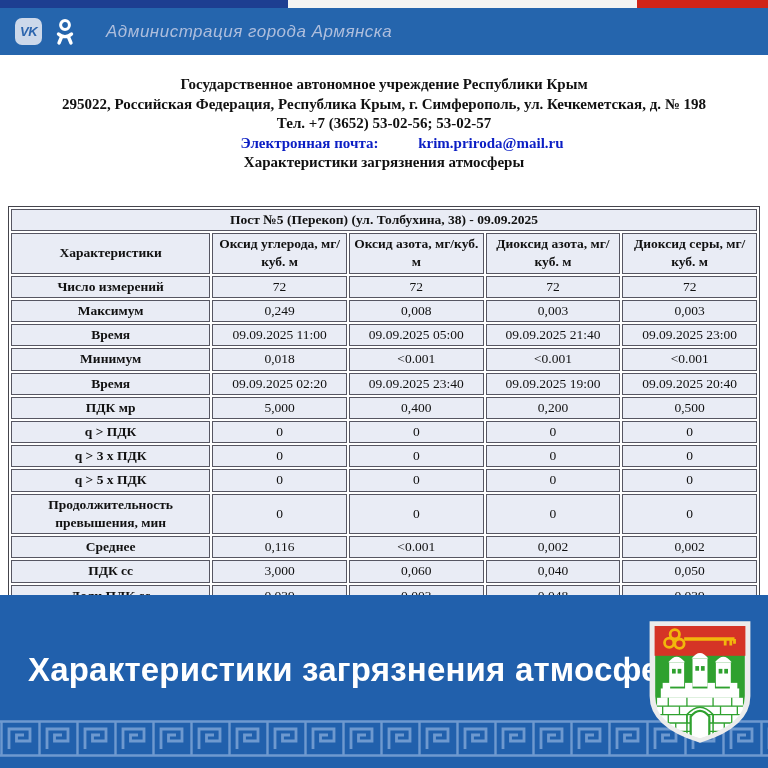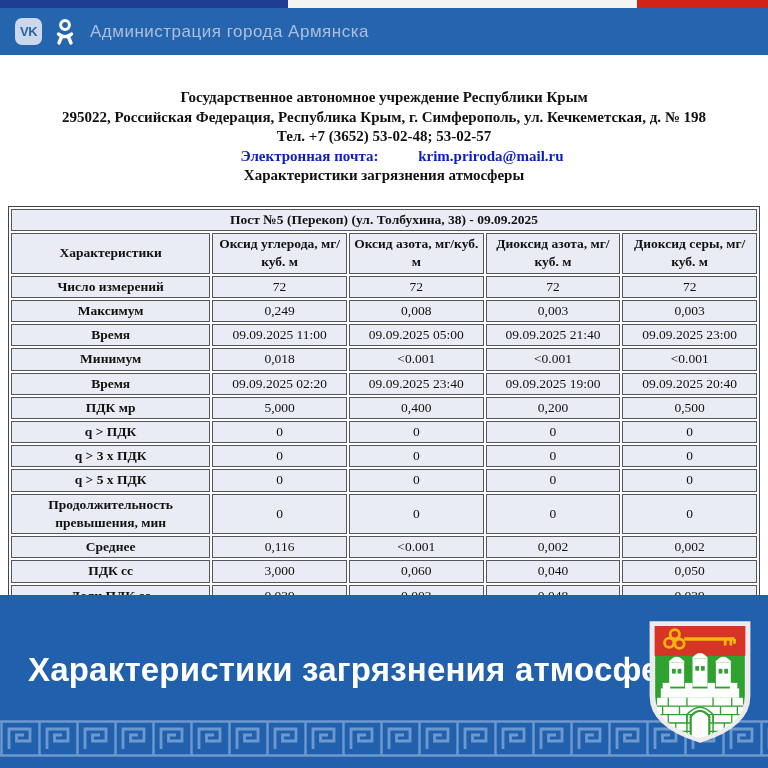--- a/index.html
+++ b/index.html
@@ -9,30 +9,30 @@
 
   
   .tricolor{position:absolute;top:0;left:0;width:768px;height:8px;display:flex;}
   .tri-blue{width:37.5%;background:#1d3e91;}
   .tri-white{width:45.5%;background:#f4f4f2;}
   .tri-red{width:17%;background:#d02418;}
 
   
   .topbar{position:absolute;top:8px;left:0;width:768px;height:47px;
           background:#2565ad;display:flex;align-items:center;
-          font-family:"Liberation Sans", sans-serif;}
+          font-family:"Liberation Sans", sans-serif;font-style:italic;}
   .vk-badge{width:27px;height:27px;margin-left:15px;border-radius:7px;
             background:#ccd8ea;display:flex;align-items:center;justify-content:center;
             color:#2b64ad;font-weight:bold;font-size:13px;letter-spacing:-0.5px;}
   .ok-badge{margin-left:12px;width:22px;height:30px;display:flex;align-items:center;justify-content:center;}
-  .topbar-title{margin-left:14px;color:#aebedd;font-size:17px;letter-spacing:0.5px;}
+  .topbar-title{margin-left:30px;color:#aebedd;font-size:17px;letter-spacing:0.5px;}
 
   
   .letterhead{position:absolute;top:55px;left:0;width:768px;text-align:center;
-              padding-top:33px;font-weight:bold;font-size:15px;line-height:19.5px;color:#111;}
+              padding-top:20px;font-weight:bold;font-size:15px;line-height:19.5px;color:#111;}
   .letterhead .email{color:#0b1ec4;text-decoration:none;margin-left:36px;}
 
   
   .tbl-wrap{position:absolute;top:206px;left:8px;width:752px;}
   table.data{width:752px;border-collapse:separate;border-spacing:2px;
              background:#ffffff;border:1px solid #44444c;}
   table.data td{background:#e9ecf5;border:1px solid #565662;
                 text-align:center;vertical-align:middle;
                 font-size:13.5px;line-height:1.35;padding:1px 3px;color:#111;}
   td.ttl{font-weight:bold;font-size:15px;padding:4px 2px;}
@@ -67,21 +67,21 @@
         <path d="M3.5,17 C7,20.5 13,20.5 16.5,17" fill="none" stroke="#ffffff" stroke-width="3.4" stroke-linecap="round"></path>
         <path d="M6.5,20 L4,26 M13.5,20 L16,26" fill="none" stroke="#ffffff" stroke-width="3.4" stroke-linecap="round"></path>
       </svg>
     </div>
     <div class="topbar-title">Администрация города Армянска</div>
   </div>
 
   <div class="letterhead">
     <div>Государственное автономное учреждение Республики Крым</div>
     <div>295022, Российская Федерация, Республика Крым, г. Симферополь, ул. Кечкеметская, д. № 198</div>
-    <div>Тел. +7 (3652) 53-02-48; 53-02-57</div>
+    <div>Тел. +7 (3652) 53-02-56; 53-02-57</div>
     <div class="email"><span>Электронная почта: </span><a class="email" href="#">krim.priroda@mail.ru</a></div>
     <div>Характеристики загрязнения атмосферы</div>
   </div>
 
   <div class="tbl-wrap">
     <table class="data">
       <colgroup>
         <col class="c-label">
           <col class="c-val">
           <col class="c-val">

